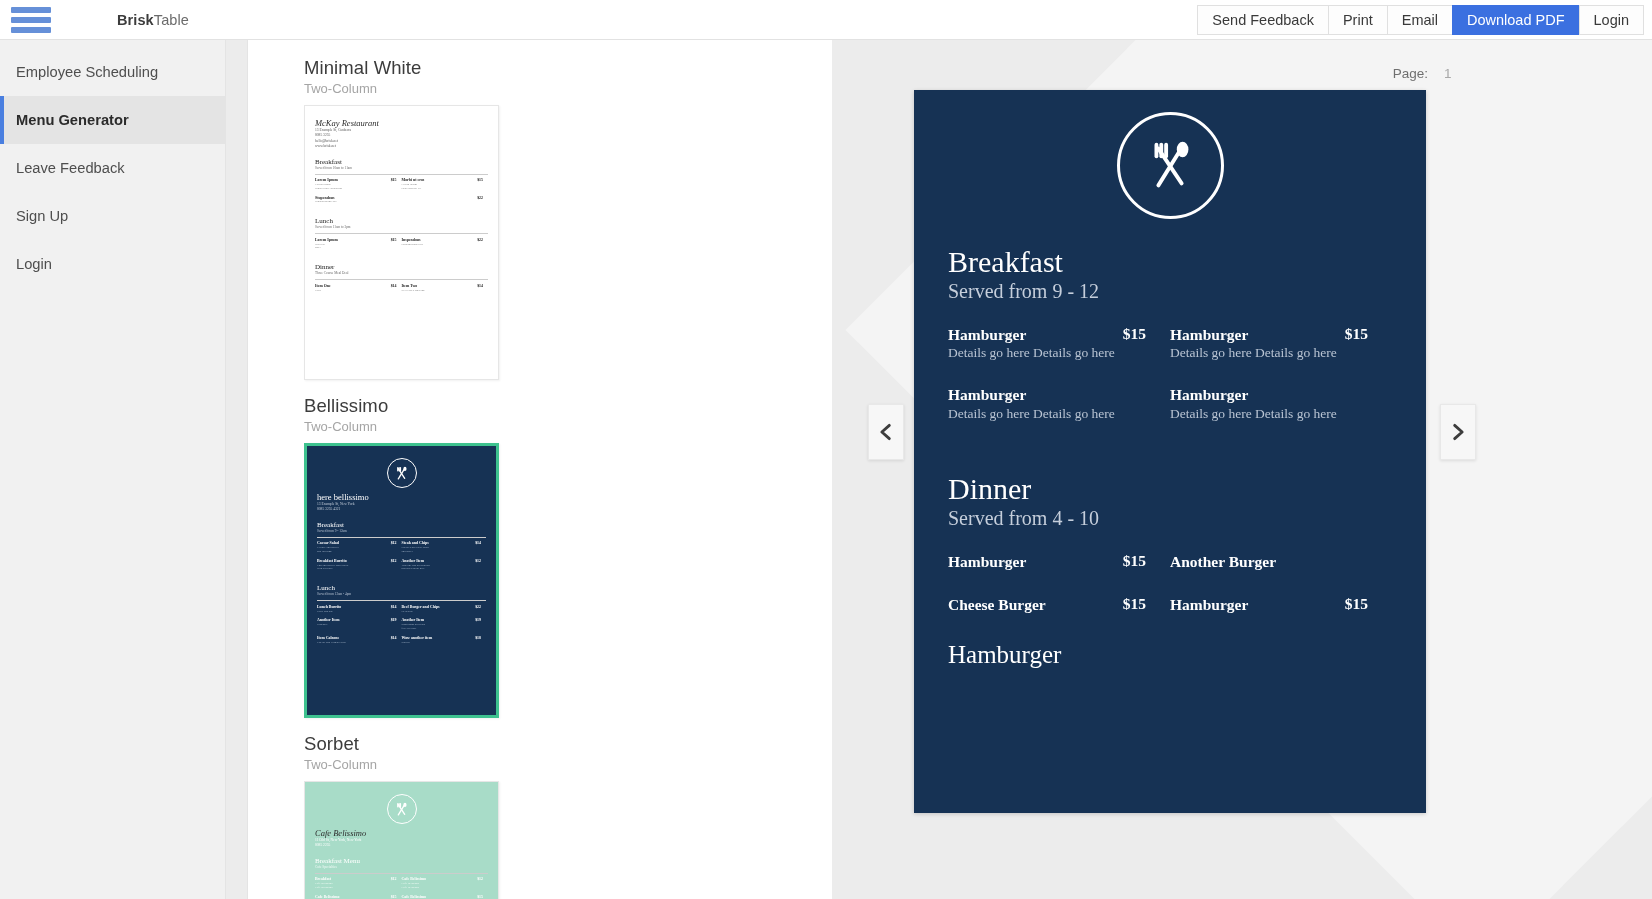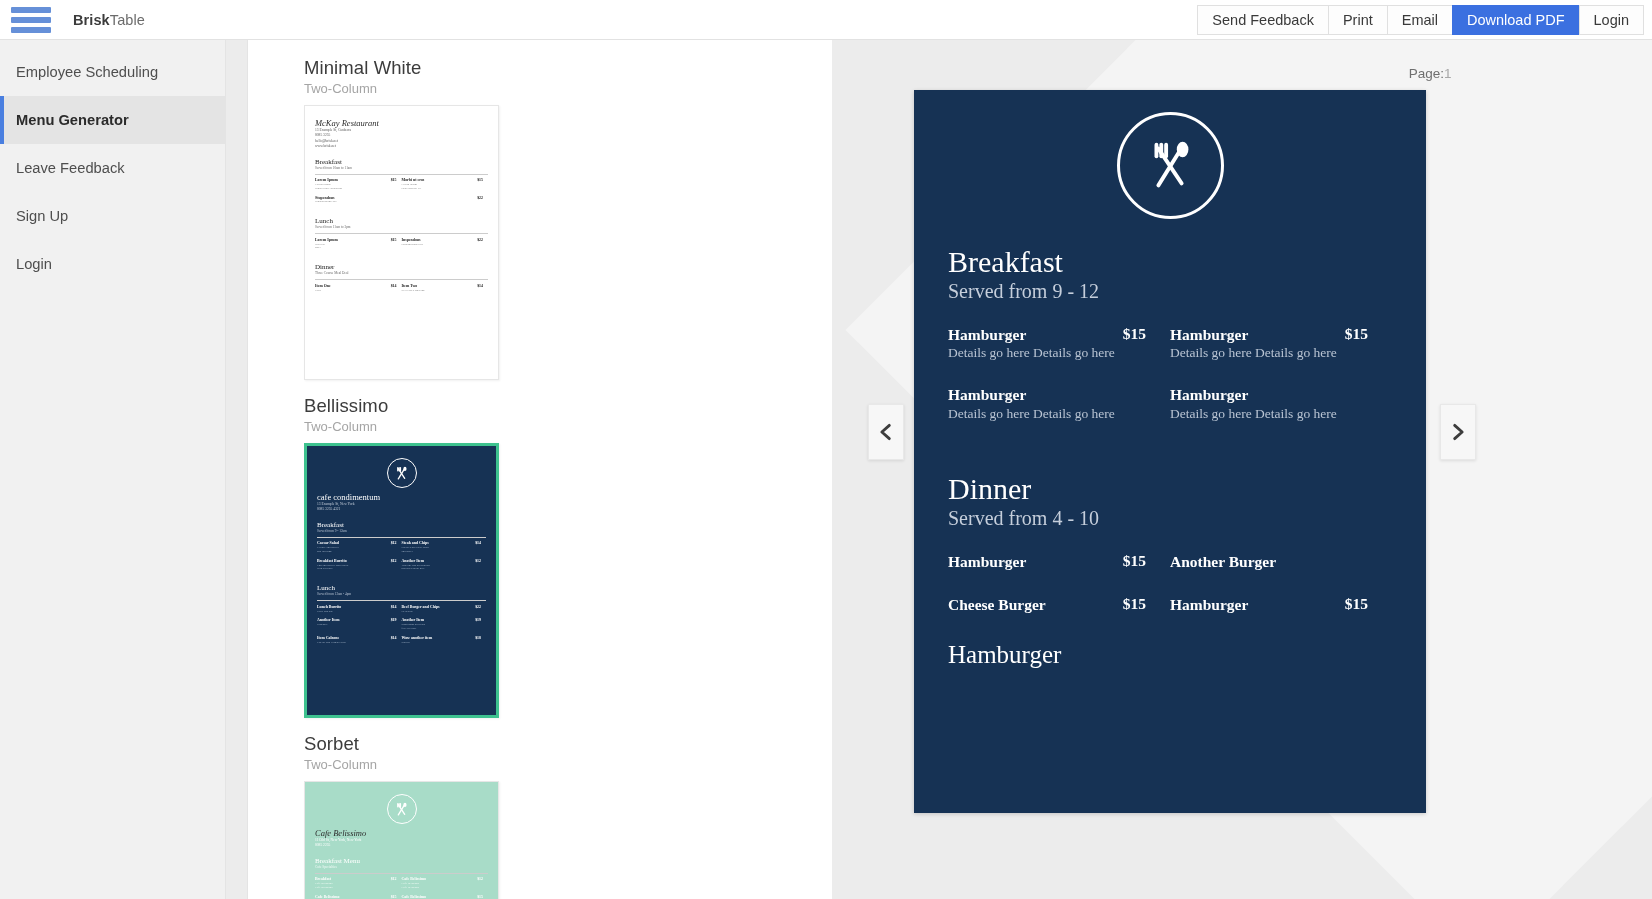--- a/index.html
+++ b/index.html
@@ -27,21 +27,21 @@
   }
   .hamburger span {
     display: block; height: 6px; width: 100%;
     background: #6690d8; border-radius: 1px;
   }
   .brand {
     margin-left: 22px;
     font-size: 14.5px; color: #4a4a4a;
     letter-spacing: .1px;
   }
-  .brand b { font-weight: 700; color: #3c3c3c; }
+  .brand b { font-weight: 700; color: #3c3c3c; margin-left: 44px; }
   .brand span.light { font-weight: 400; color: #6b6b6b; }
 
   .topbar-actions {
     margin-left: auto; margin-right: 8px;
     display: flex; align-items: center; height: 30px;
   }
   .tb-btn {
     height: 30px;
     padding: 0 14px;
     display: flex; align-items: center; justify-content: center;
@@ -209,21 +209,21 @@
     transform: rotate(45deg);
   }
   .prev-bar {
     position: absolute; top: 26px; left: 82px;
     width: 600px; height: 20px;
     display: flex; align-items: center;
     font-size: 13.5px; color: #6f6f6f;
   }
   .page-ind {
     position: absolute; top: 26px; right: 190px;
-    display: flex; align-items: center; gap: 0;
+    display: flex; align-items: center; gap: 16px;
     font-size: 13.5px; color: #6f6f6f;
   }
   .page-num {
     color: #a8a8a8; width: 18px; text-align: left;
     background: transparent; border: none;
     font-size: 13.5px; font-family: "Liberation Sans", sans-serif;
   }
 
   .menu-page {
     position: absolute; top: 50px; left: 82px;
@@ -411,21 +411,21 @@
               <svg viewBox="0 0 64 64" fill="none" stroke="#ffffff" stroke-width="5" stroke-linecap="round">
   <path d="M46 10 L20 52"></path>
                 <path d="M20 14 L44 50"></path>
   <path d="M18 10 L18 22"></path>
                 <path d="M23 10 L23 22"></path>
                 <path d="M28 10 L28 22"></path>
   <ellipse cx="45" cy="15" rx="6" ry="8" fill="#ffffff" stroke="none"></ellipse>
               </svg>
             </div>
             <div class="mini-head">
-                <div class="mini-rest">cafe condimentum</div>
+                <div class="mini-rest">here bellissimo</div>
                 <div class="mini-addr">13 Example St, New York<br>8085 3255 4321</div>
               </div>
             <div class="mini-sect">Breakfast</div>
               <div class="mini-sectsub">Served from 9 - 12am</div>
               <div class="mini-hr"></div>
               <div class="mini-rows">
               <div class="mini-row">
           <div>
             <div class="mini-item-name">Caesar Salad</div>
             <div class="mini-item-det">Lettuce and cheese<br>and dressing</div>

